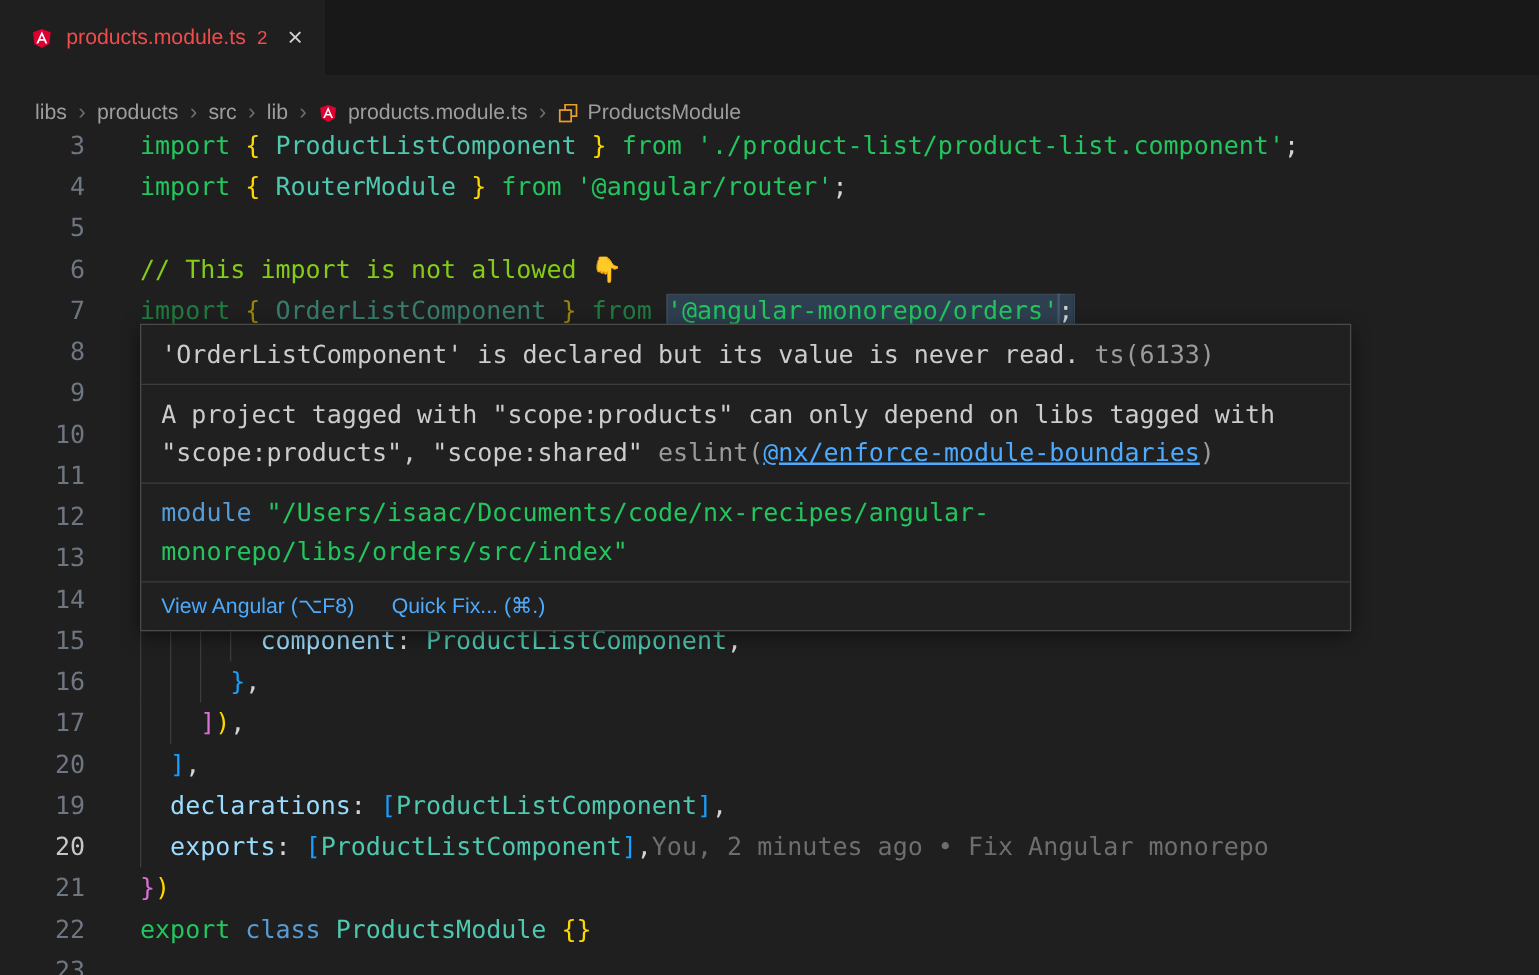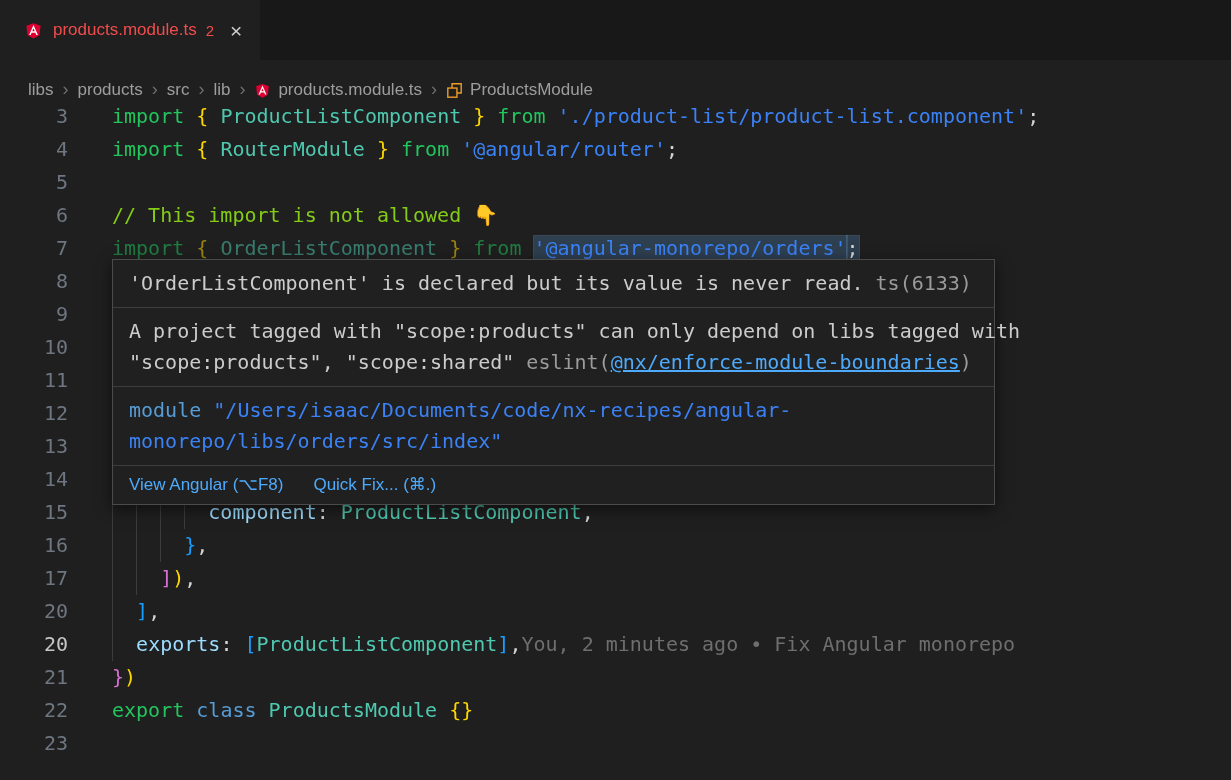--- a/index.html
+++ b/index.html
@@ -27,37 +27,37 @@
   .gutter{width:68px;flex:none;text-align:right;color:#6e7681;user-select:none}
   .gutter.active{color:#c6c6c6}
   .code{position:relative;padding-left:44px;white-space:pre;flex:1}
   .guide{position:absolute;top:0;bottom:0;width:1px;background:#3c3c3c}
   .blame{color:#6e6e6e;}
 
   
   .tk-kw{color:#22c55e}
   .tk-kwb{color:#569cd6}
   .tk-cls{color:#4ec9b0}
-  .tk-str{color:#3b82f6}
+  .tk-str{color:#22c55e}
   .tk-pun{color:#d4d4d4}
   .tk-cmt{color:#84cc16}
   .tk-prop{color:#9cdcfe}
   .tk-b1{color:#ffd700}
   .tk-b2{color:#da70d6}
   .tk-b3{color:#179fff}
   .tk-emo{color:#f0c13c}
   .tk-fade{opacity:.55}
   .tk-sq{text-decoration:underline;text-decoration-style:wavy;text-decoration-color:#f14c4c;text-decoration-thickness:1px;text-underline-offset:5px;text-decoration-skip-ink:none}
   .tk-hl{background:rgba(62,96,130,.5);box-shadow:0 0 0 1px rgba(110,150,190,.35)}
   .tk-hmsg{color:#cccccc}
   .tk-hsrc{color:#9b9b9b}
   .tk-hlink{color:#4daafc;text-decoration:underline;cursor:pointer}
 
   
-  .hover{position:absolute;top:159px;left:112px;width:883px;background:#202020;border:1px solid #4b4b4b;box-shadow:0 4px 14px rgba(0,0,0,.55);z-index:10}
+  .hover{position:absolute;top:159px;left:112px;width:969px;background:#202020;border:1px solid #4b4b4b;box-shadow:0 4px 14px rgba(0,0,0,.55);z-index:10}
   .hsection{padding:8px 16px;line-height:31px}
   .hsection + .hsection{border-top:1px solid #3d3d3d}
   .hline{white-space:pre}
   .hover-actions{display:flex;gap:30px;border-top:1px solid #3d3d3d;padding:9px 16px;font-family:"Liberation Sans",sans-serif;font-size:17px;line-height:20px}
   .haction{color:#4daafc;cursor:pointer}
 </style>
 </head>
 <body>
 
 <div class="tabbar">
@@ -172,20 +172,24 @@
       </div>
       <div class="line">
         <div class="gutter">17</div>
         <div class="code"><span class="guide" style="left: calc(0ch + 44px);"></span><span class="guide" style="left: calc(2ch + 44px);"></span><span class="tk-pun">    </span><span class="tk-b2">]</span><span class="tk-b1">)</span><span class="tk-pun">,</span></div>
       </div>
       <div class="line">
         <div class="gutter">20</div>
         <div class="code"><span class="guide" style="left: calc(0ch + 44px);"></span><span class="tk-pun">  </span><span class="tk-b3">]</span><span class="tk-pun">,</span></div>
       </div>
       <div class="line">
+        <div class="gutter">19</div>
+        <div class="code"><span class="guide" style="left: calc(0ch + 44px);"></span><span class="tk-pun">  </span><span class="tk-prop">declarations</span><span class="tk-pun">: </span><span class="tk-b3">[</span><span class="tk-cls">ProductListComponent</span><span class="tk-b3">]</span><span class="tk-pun">,</span></div>
+      </div>
+      <div class="line">
         <div class="gutter active">20</div>
         <div class="code"><span class="guide" style="left: calc(0ch + 44px);"></span><span class="tk-pun">  </span><span class="tk-prop">exports</span><span class="tk-pun">: </span><span class="tk-b3">[</span><span class="tk-cls">ProductListComponent</span><span class="tk-b3">]</span><span class="tk-pun">,</span><span class="blame">You, 2 minutes ago • Fix Angular monorepo</span></div>
       </div>
       <div class="line">
         <div class="gutter">21</div>
         <div class="code"><span class="tk-b2">}</span><span class="tk-b1">)</span></div>
       </div>
       <div class="line">
         <div class="gutter">22</div>
         <div class="code"><span class="tk-kw">export </span><span class="tk-kwb">class </span><span class="tk-cls">ProductsModule </span><span class="tk-b1">{}</span></div>

